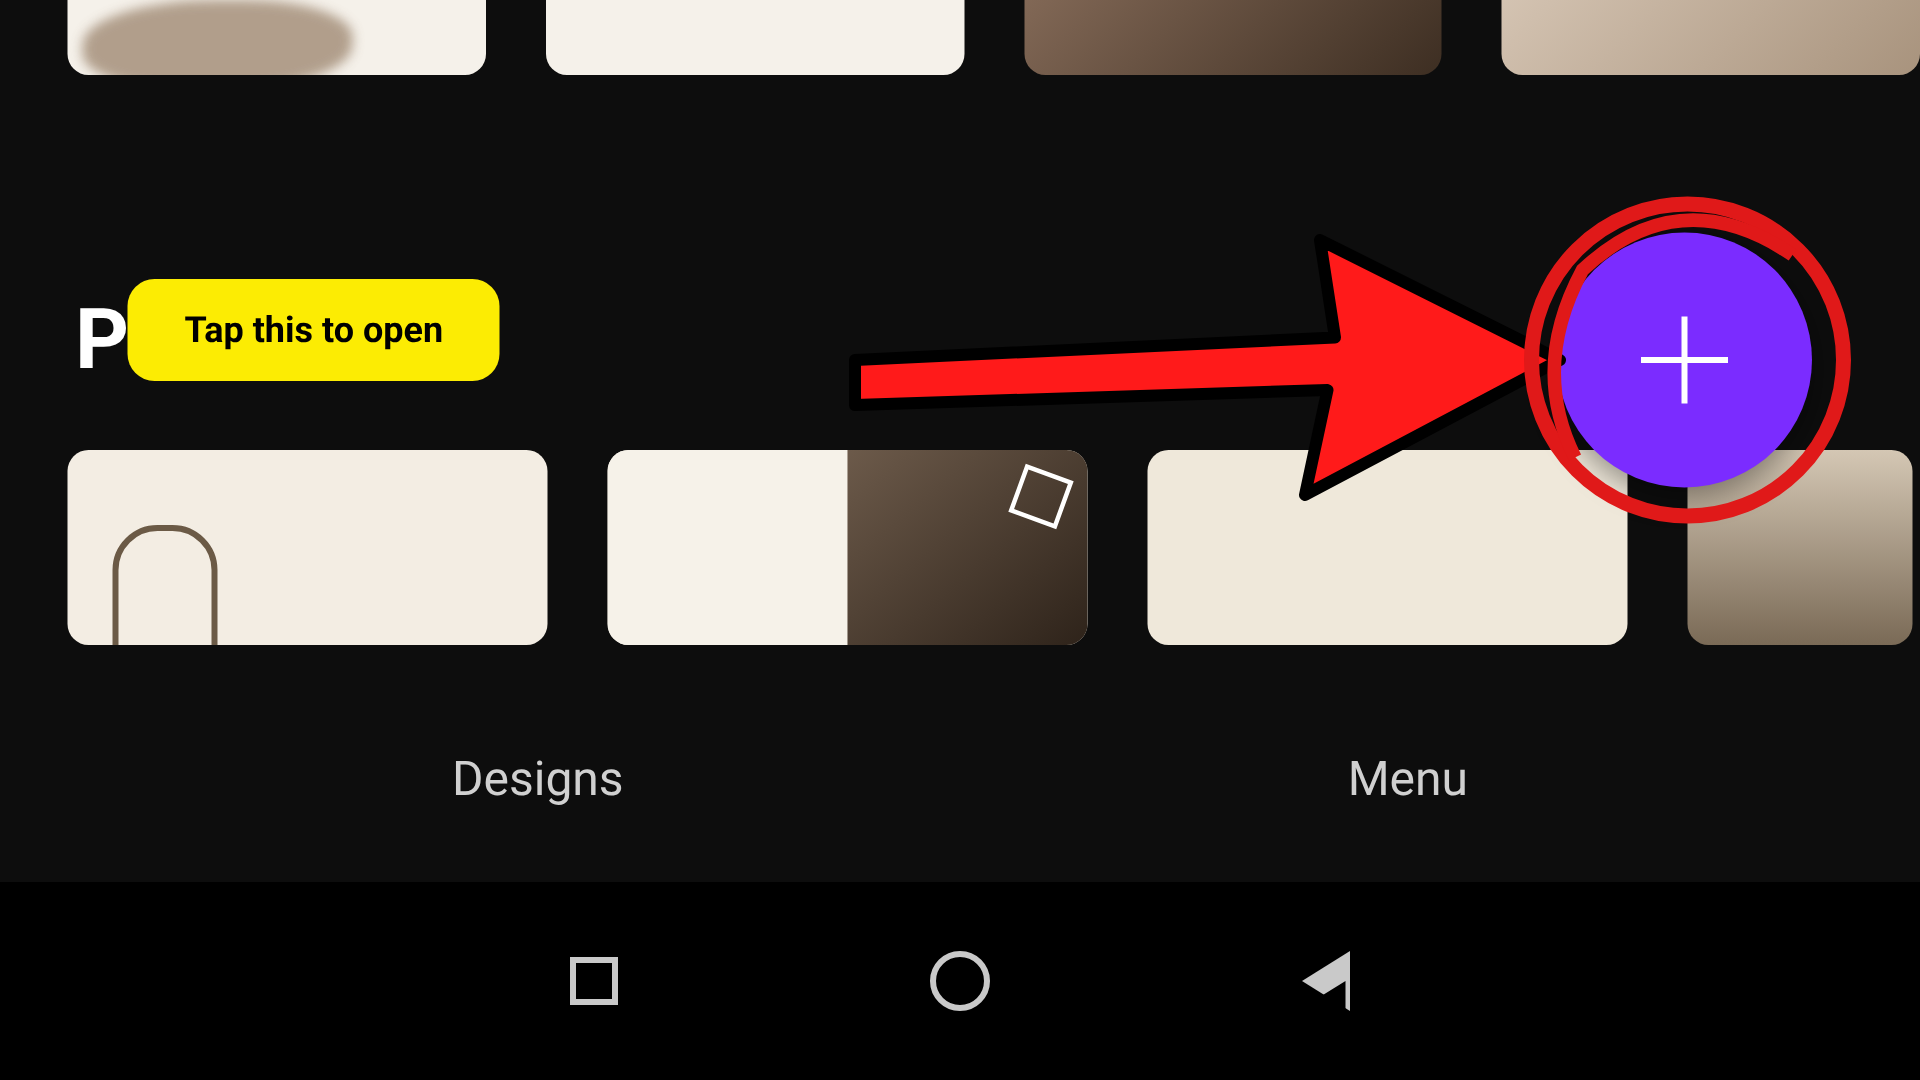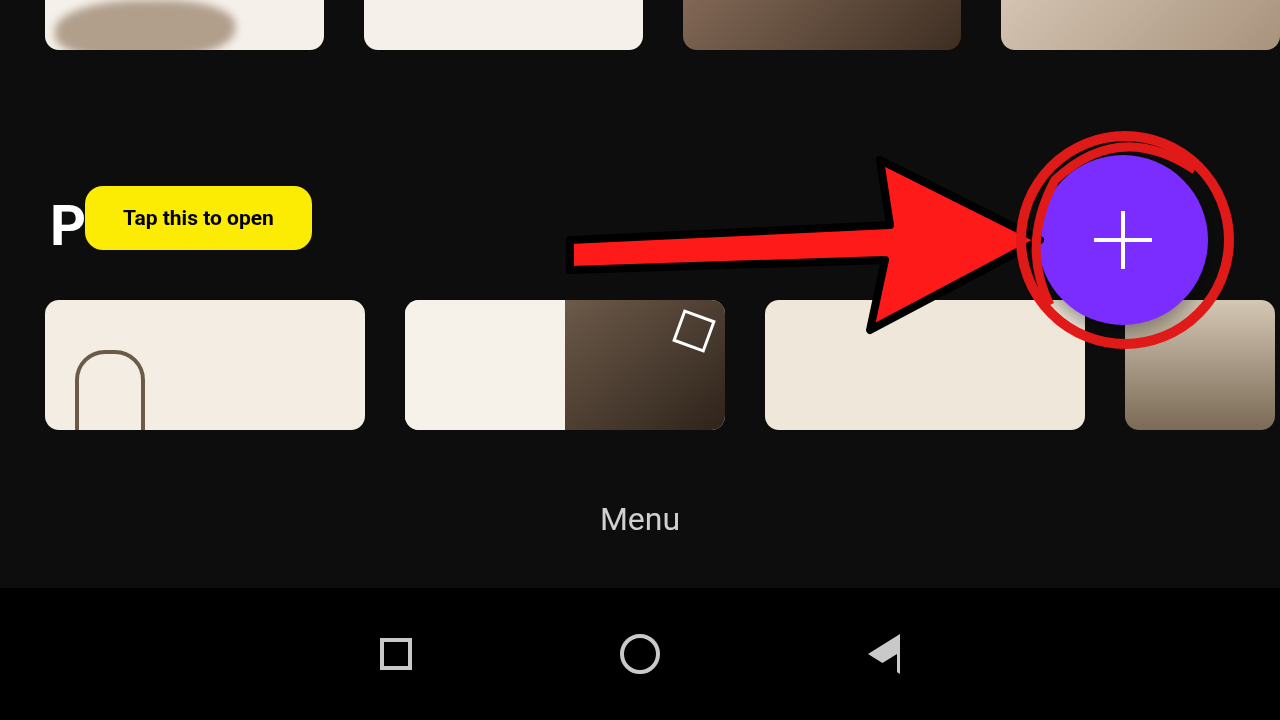--- a/index.html
+++ b/index.html
@@ -57,21 +57,21 @@
     font-weight: 700;
   }
 
   
   .tooltip {
     position: absolute;
     left: 85px;
     top: 186px;
     background: #fcec03;
     color: #000;
-    font-size: 21px;
+    font-size: 24px;
     font-weight: 700;
     padding: 20px 38px;
     border-radius: 18px;
     z-index: 30;
   }
 
   
   .arrow-wrap {
     position: absolute;
     left: 560px;
@@ -292,20 +292,23 @@
   <div class="recent-card card2">
     <div class="note"></div>
     <div class="photo"></div>
   </div>
   <div class="recent-card card3"></div>
   <div class="recent-card card4"></div>
 </div>
 
 <div class="app-nav">
   <div class="nav-item">
+    <span class="label">Designs</span>
+  </div>
+  <div class="nav-item">
     <span class="label">Menu</span>
   </div>
 </div>
 
 <div class="sys-nav">
   <div class="sys-btn">
     <div class="sys-square"></div>
   </div>
   <div class="sys-btn">
     <div class="sys-circle"></div>

